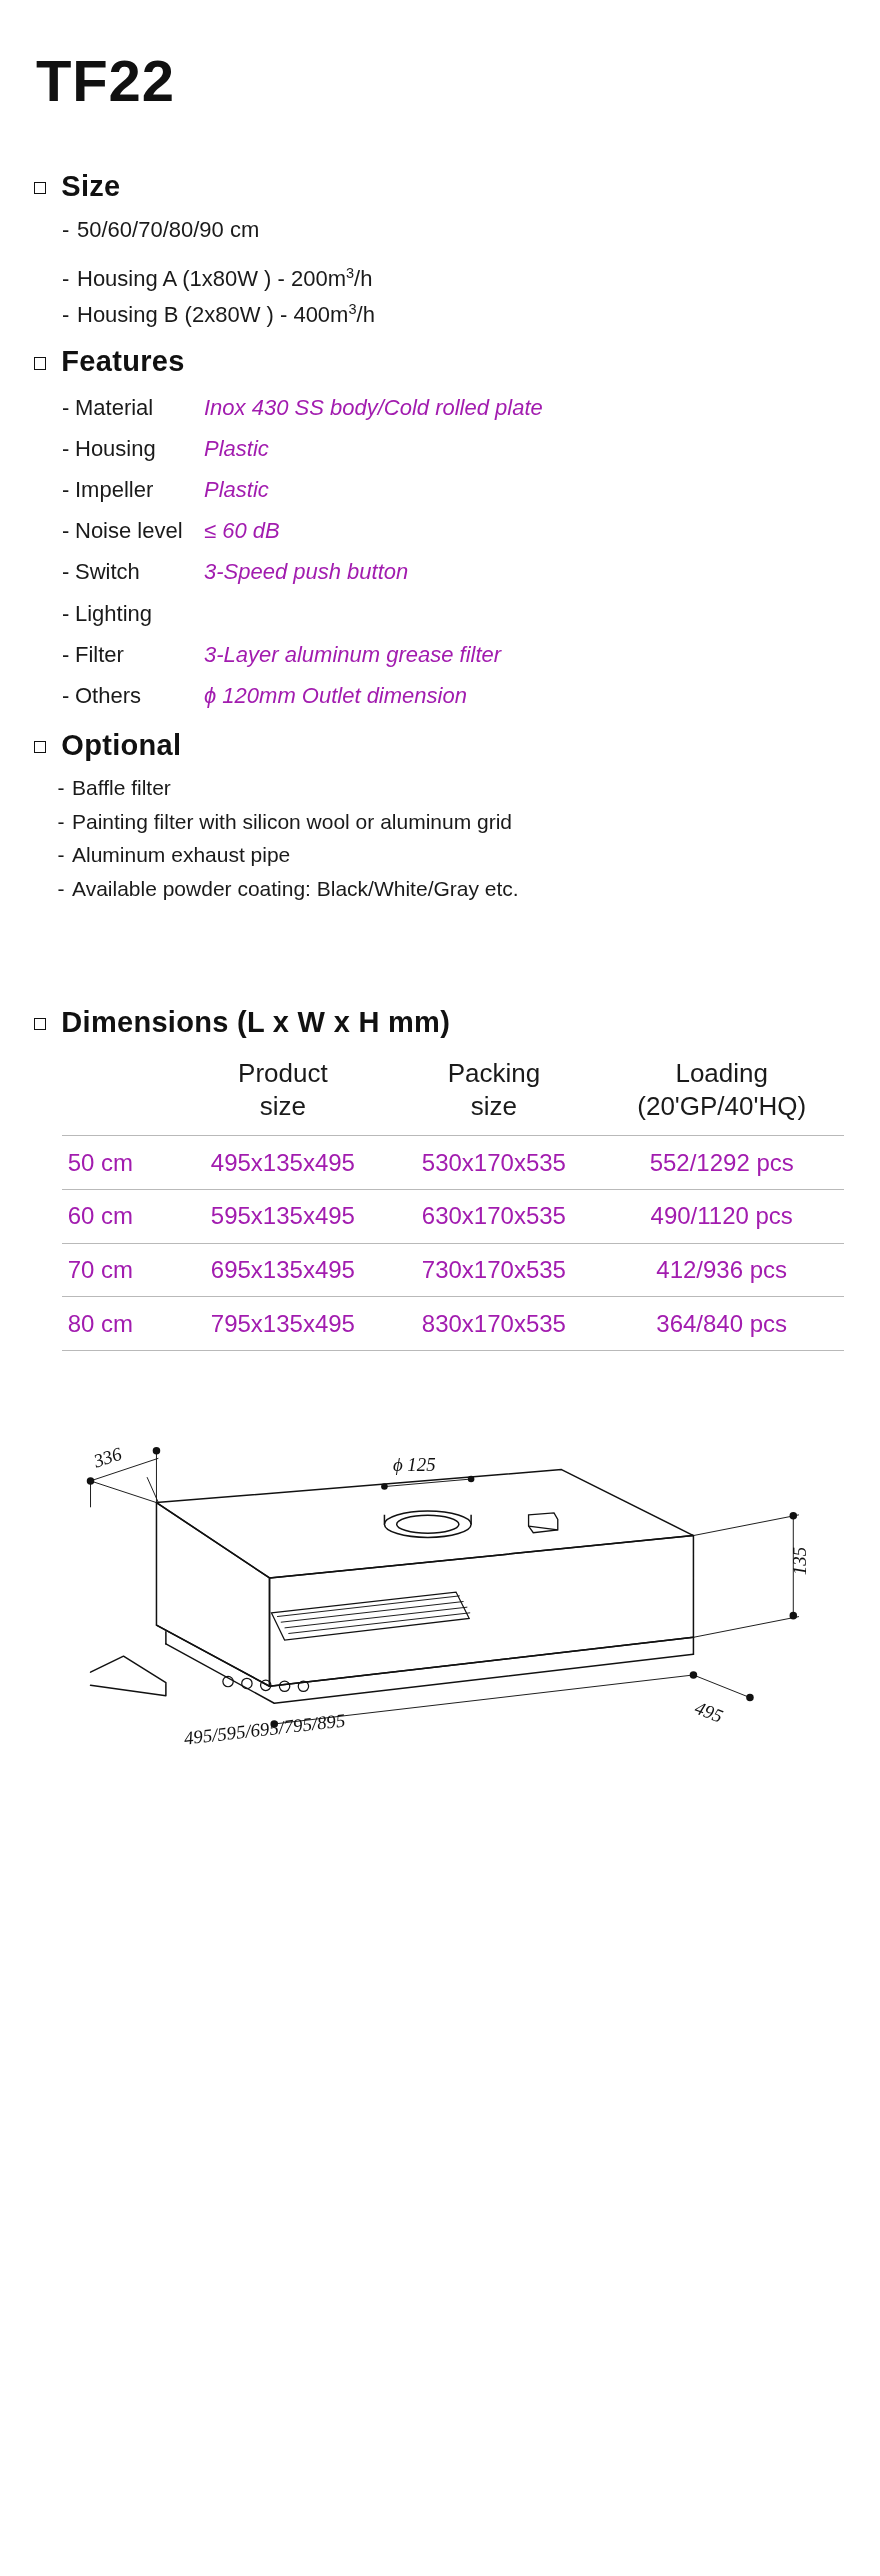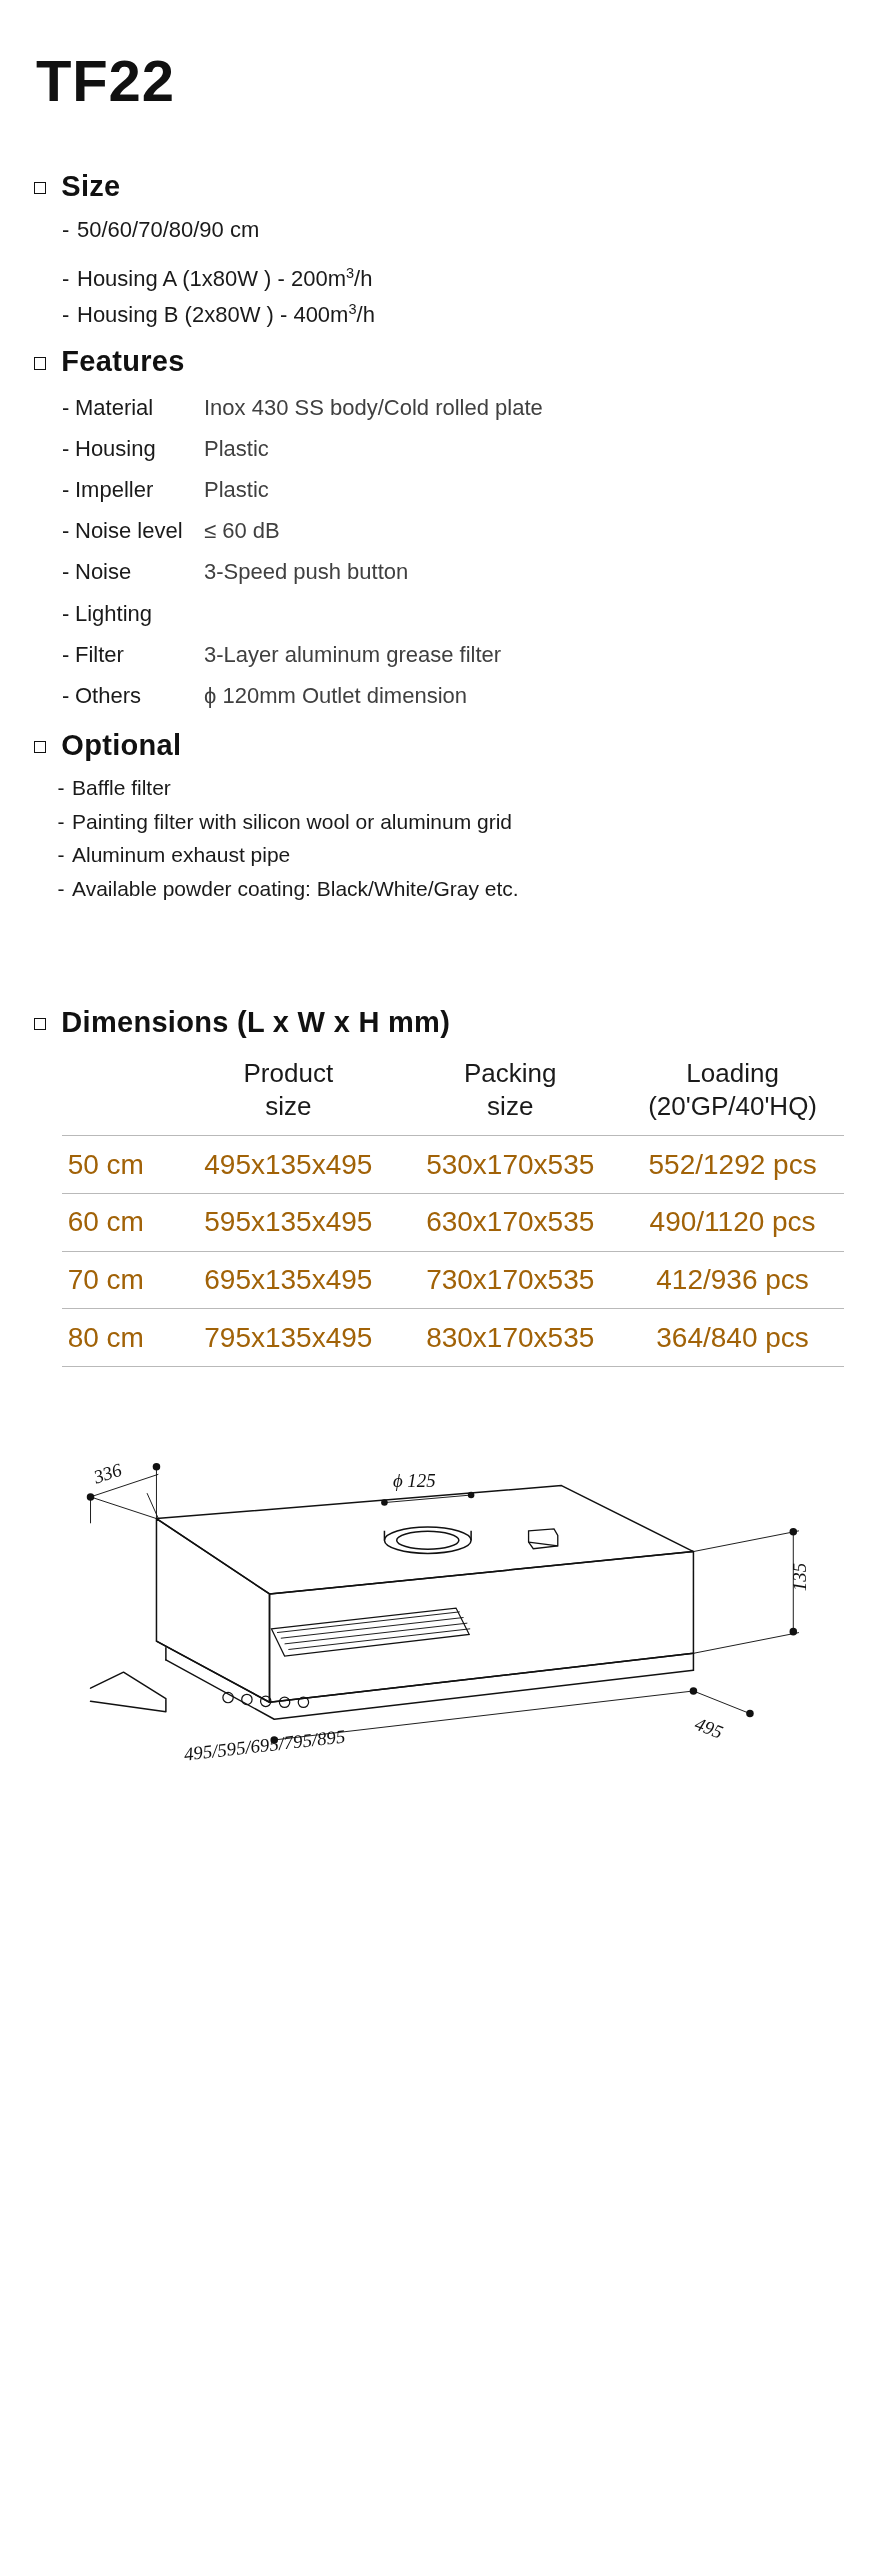--- a/index.html
+++ b/index.html
@@ -110,21 +110,22 @@
     box-sizing: border-box;
     position: relative;
     color: #1a1a1a;
   }
   .feature-label .dash {
     position: absolute;
     left: 28px;
   }
   .feature-value {
     flex: 1 1 auto;
-    color: #404040;
+    color: #a21caf;
+    font-style: italic;
   }
 
   
   .gap-lg { height: 87px; }
 
   
   .dim-table {
     margin: 17px 0 0 28px;
     width: 782px;
     border-collapse: collapse;
@@ -137,22 +138,22 @@
     padding: 1.9px 5.7px 13px 5.7px;
     color: #1a1a1a;
     vertical-align: bottom;
     line-height: 1.25;
   }
   .dim-table th.col-first { width: 104px; }
   .dim-table td {
     text-align: center;
     padding: 12.3px 5.7px;
     border-top: 0.9px solid #b9b9b9;
-    font-size: 28px;
-    color: #a16207;
+    font-size: 24px;
+    color: #a21caf;
   }
   .dim-table tr:last-child td {
     border-bottom: 0.9px solid #b9b9b9;
   }
   .dim-table td.col-first {
     text-align: left;
     padding-left: 5.7px;
   }
 
   
@@ -218,21 +219,21 @@
       </div>
       <div class="feature-row">
         <div class="feature-label"><span class="dash">-</span><span>Impeller</span></div>
         <div class="feature-value">Plastic</div>
       </div>
       <div class="feature-row">
         <div class="feature-label"><span class="dash">-</span><span>Noise level</span></div>
         <div class="feature-value">≤ 60 dB</div>
       </div>
       <div class="feature-row">
-        <div class="feature-label"><span class="dash">-</span><span>Noise</span></div>
+        <div class="feature-label"><span class="dash">-</span><span>Switch</span></div>
         <div class="feature-value">3-Speed push button</div>
       </div>
       <div class="feature-row">
         <div class="feature-label"><span class="dash">-</span><span>Lighting</span></div>
       </div>
       <div class="feature-row">
         <div class="feature-label"><span class="dash">-</span><span>Filter</span></div>
         <div class="feature-value">3-Layer aluminum grease filter</div>
       </div>
       <div class="feature-row">

